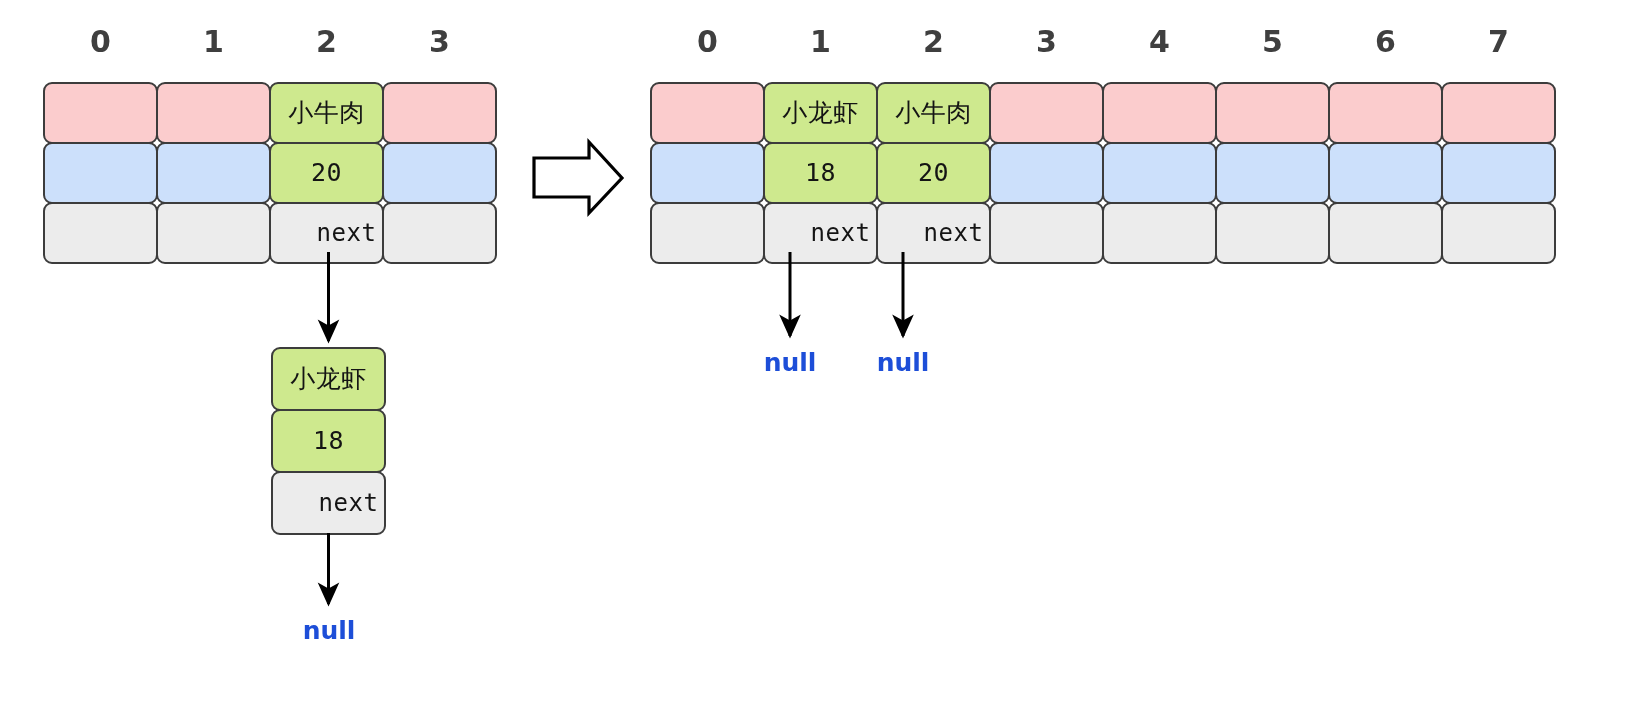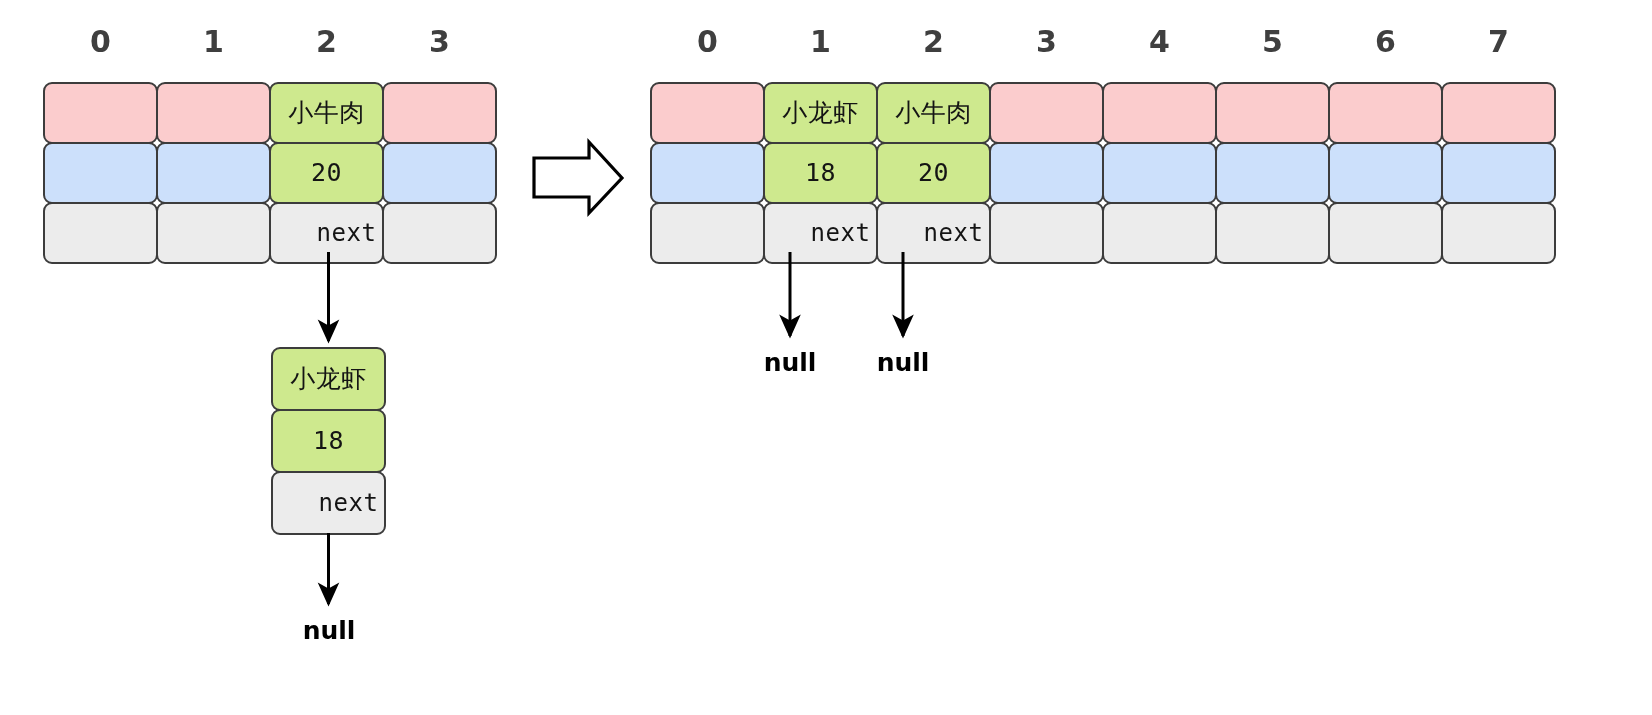--- a/index.html
+++ b/index.html
@@ -88,21 +88,21 @@
     flex-direction: column;
   }
   .node .cell { height: 64px; }
 
   
   .null-label {
     position: absolute;
     font-family: "DejaVu Sans", "Liberation Sans", sans-serif;
     font-size: 25px;
     font-weight: 700;
-    color: #000000;
+    color: #1d4ed8;
     text-align: center;
     width: 90px;
     line-height: 1;
   }
 
   svg.overlay {
     position: absolute;
     left: 0; top: 0;
     width: 1652px;
     height: 715px;

